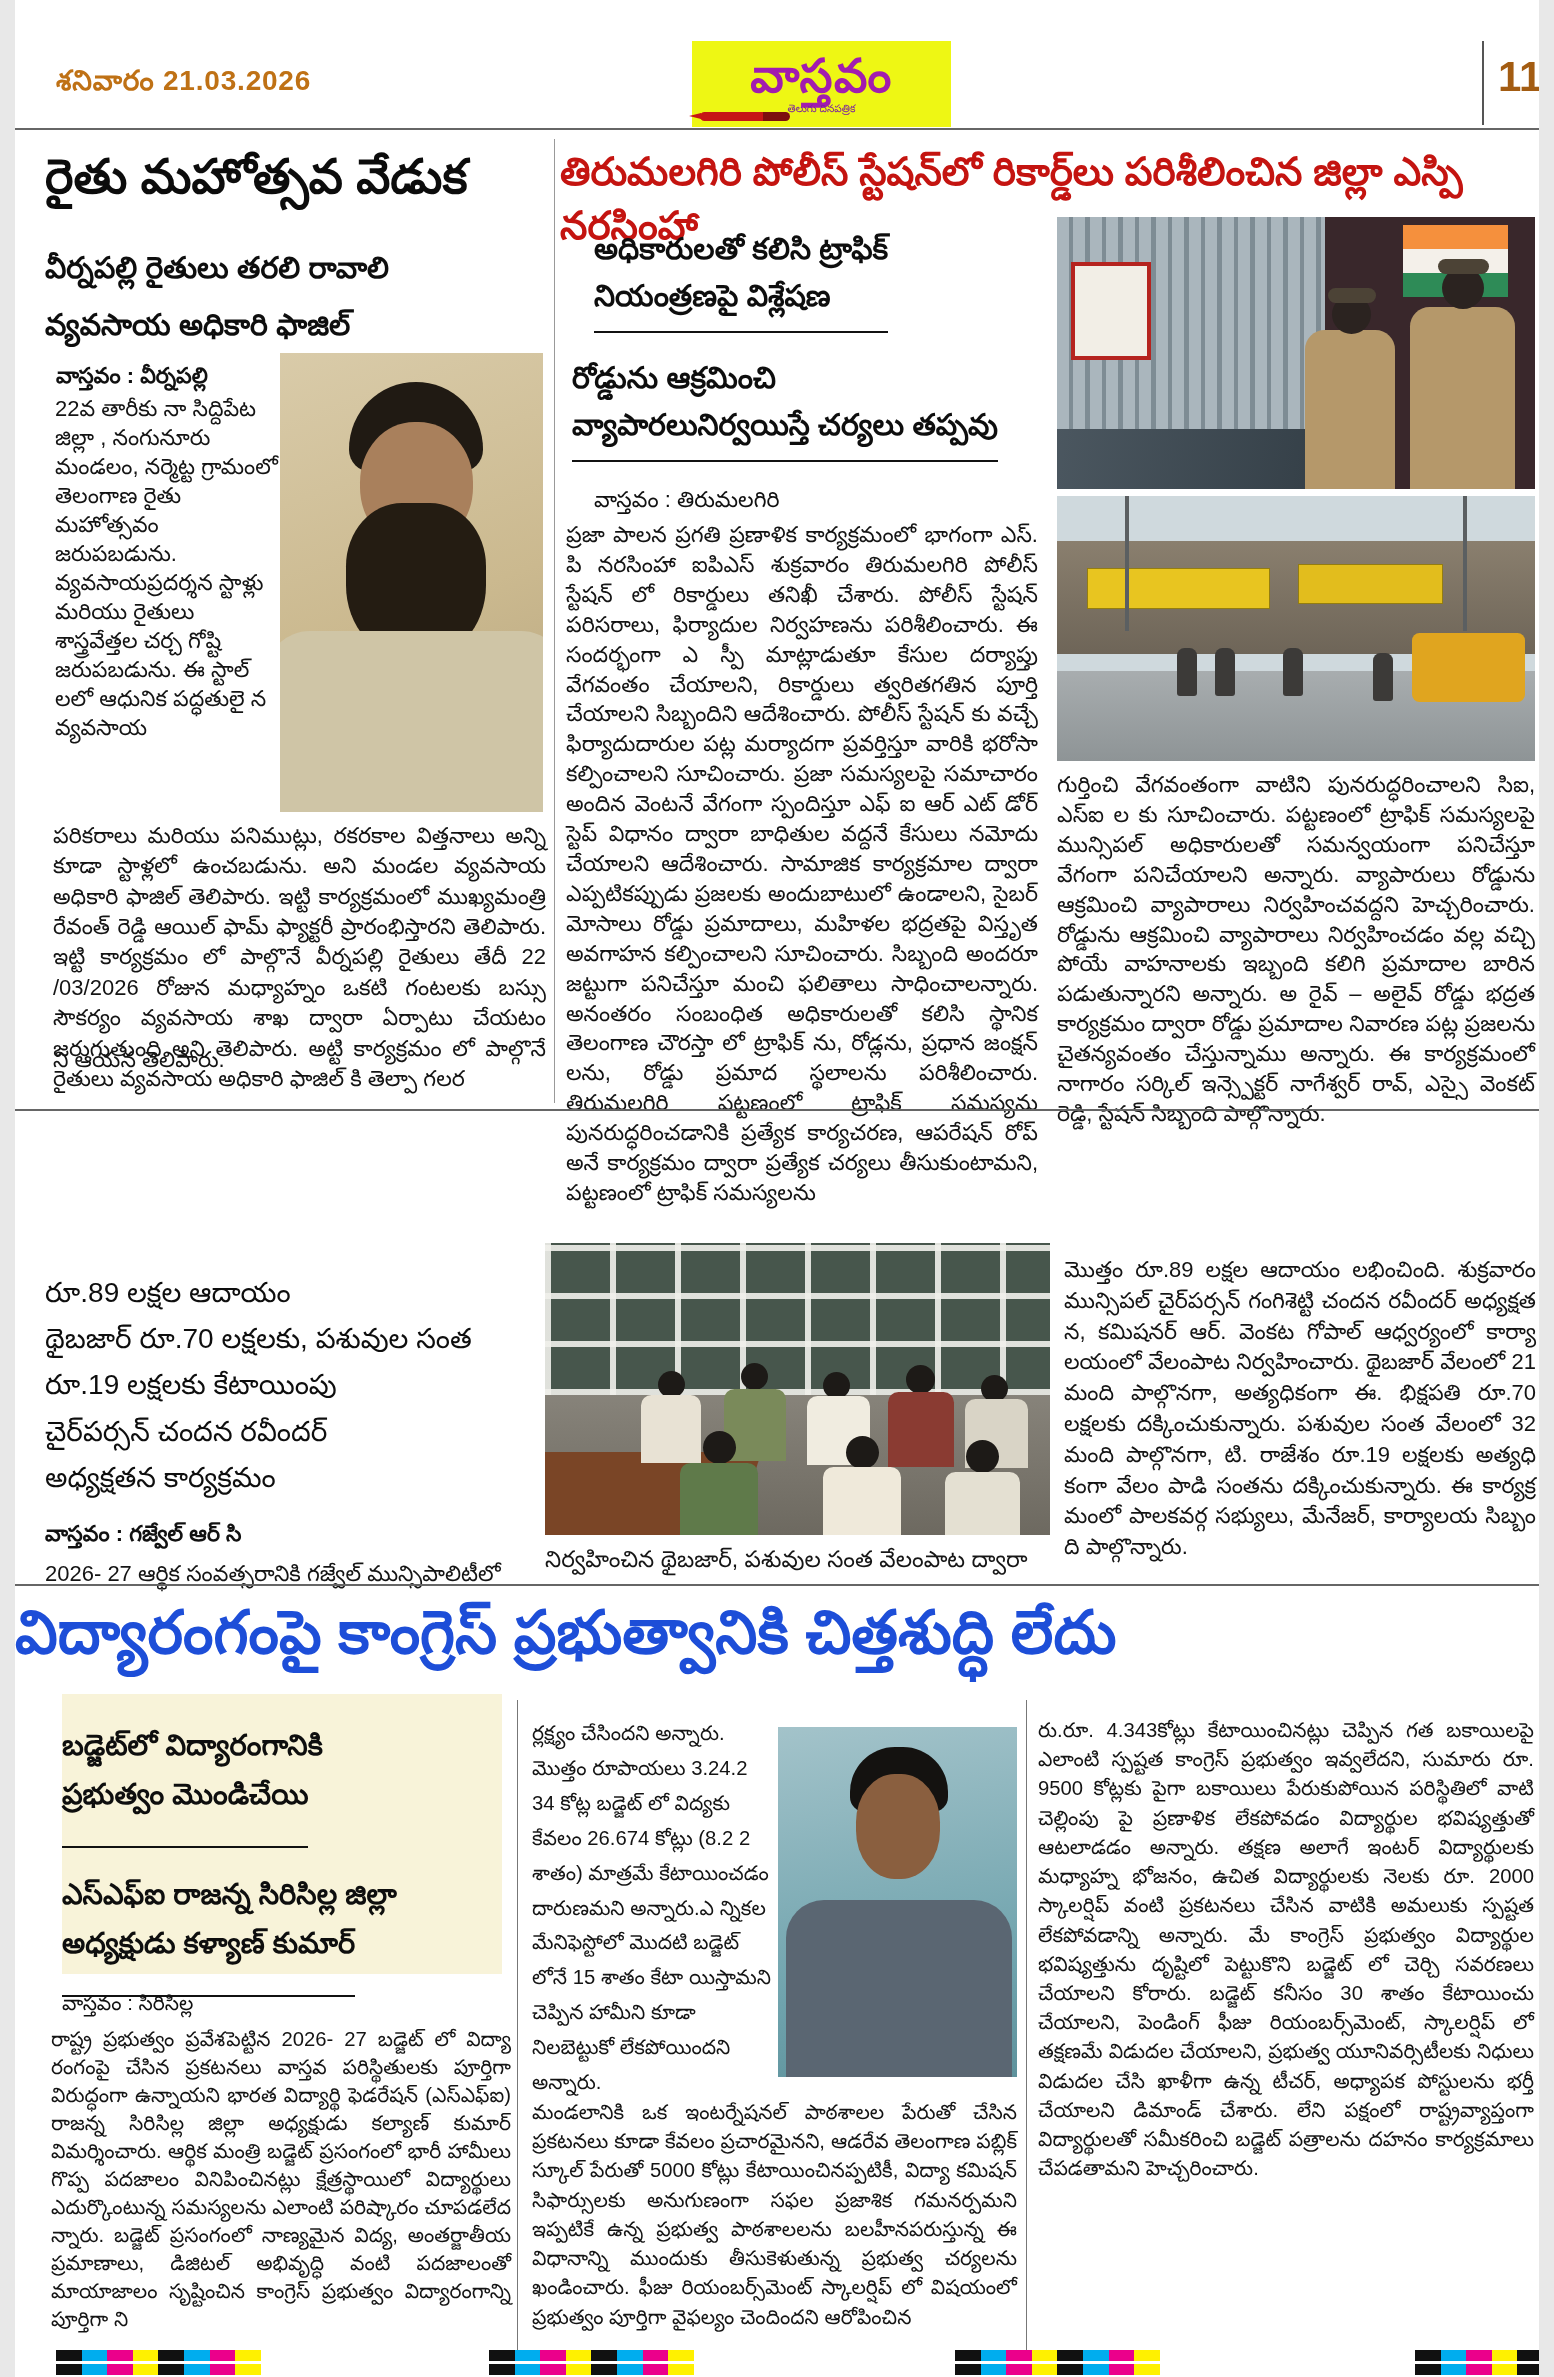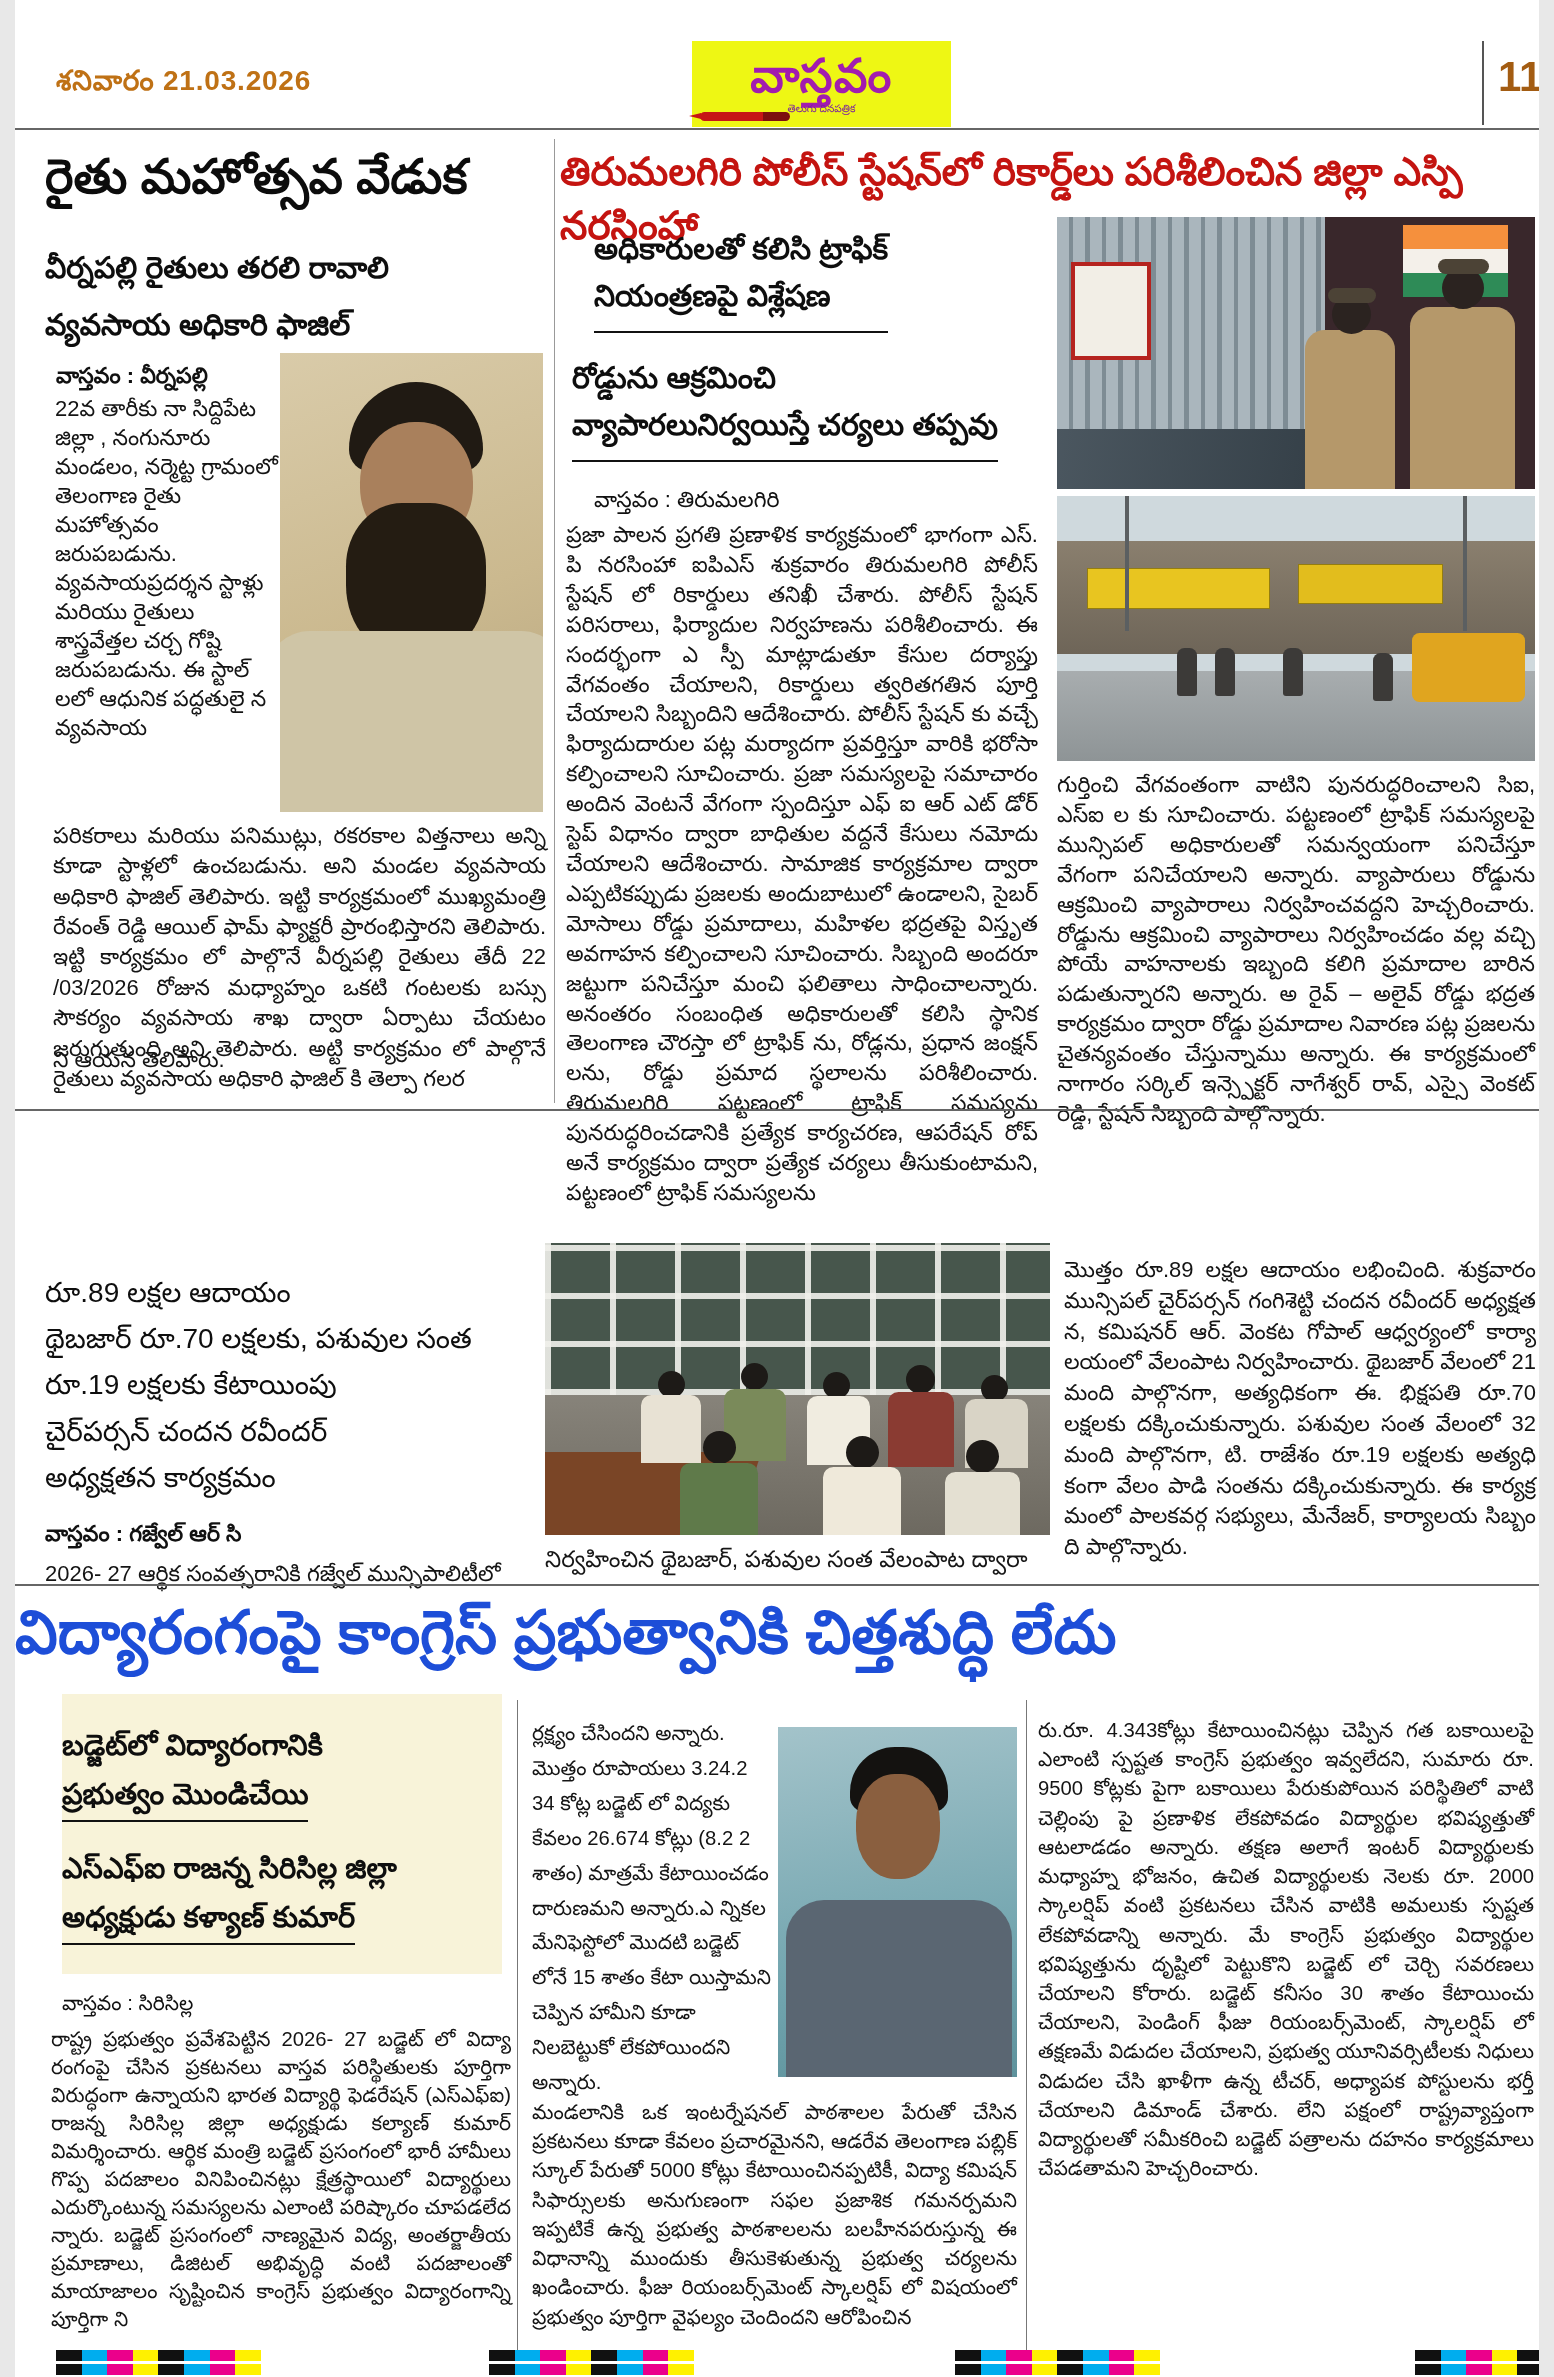--- a/index.html
+++ b/index.html
@@ -72,21 +72,21 @@
   .mt-head{background:#1d1a17;border-radius:50%;}
   .mt-shirt{border-radius:10.5px 10.5px 0 0;}
   
   .ph-young{background:linear-gradient(170deg,#a3c3ca 0%,#6fa3ad 70%,#5e929c 100%);}
   .ym-hair{left:72px;top:19.6px;width:98px;height:65px;background:#141210;border-radius:45px 45px 15px 15px;}
   .ym-face{left:78px;top:47px;width:84px;height:105px;background:#8a5f3f;border-radius:46%;}
   .ym-shirt{left:7.5px;top:173px;width:226px;height:181px;background:#5a6672;border-radius:38px 38px 0 0;}
   
   .edu-box{background:#f8f3d9;}
   .edu-sub{font-size:29px;font-weight:bold;line-height:1.7;color:#0e0e0e;}
-  .edu-underline{display:inline-block;border-bottom:2.3px solid #111;padding-bottom:0;}
+  .edu-underline{display:inline-block;border-bottom:2.3px solid #111;padding-bottom:26px;}
   
   .cb-row{display:flex;height:11.3px;margin-bottom:2.3px;}
   .cb-cell{width:25.6px;height:11.3px;}
 </style>
 </head>
 <body>
 
 <div id="page">
 
   <div class="abs date" style="left:41px;top:65px;">శనివారం 21.03.2026</div>

